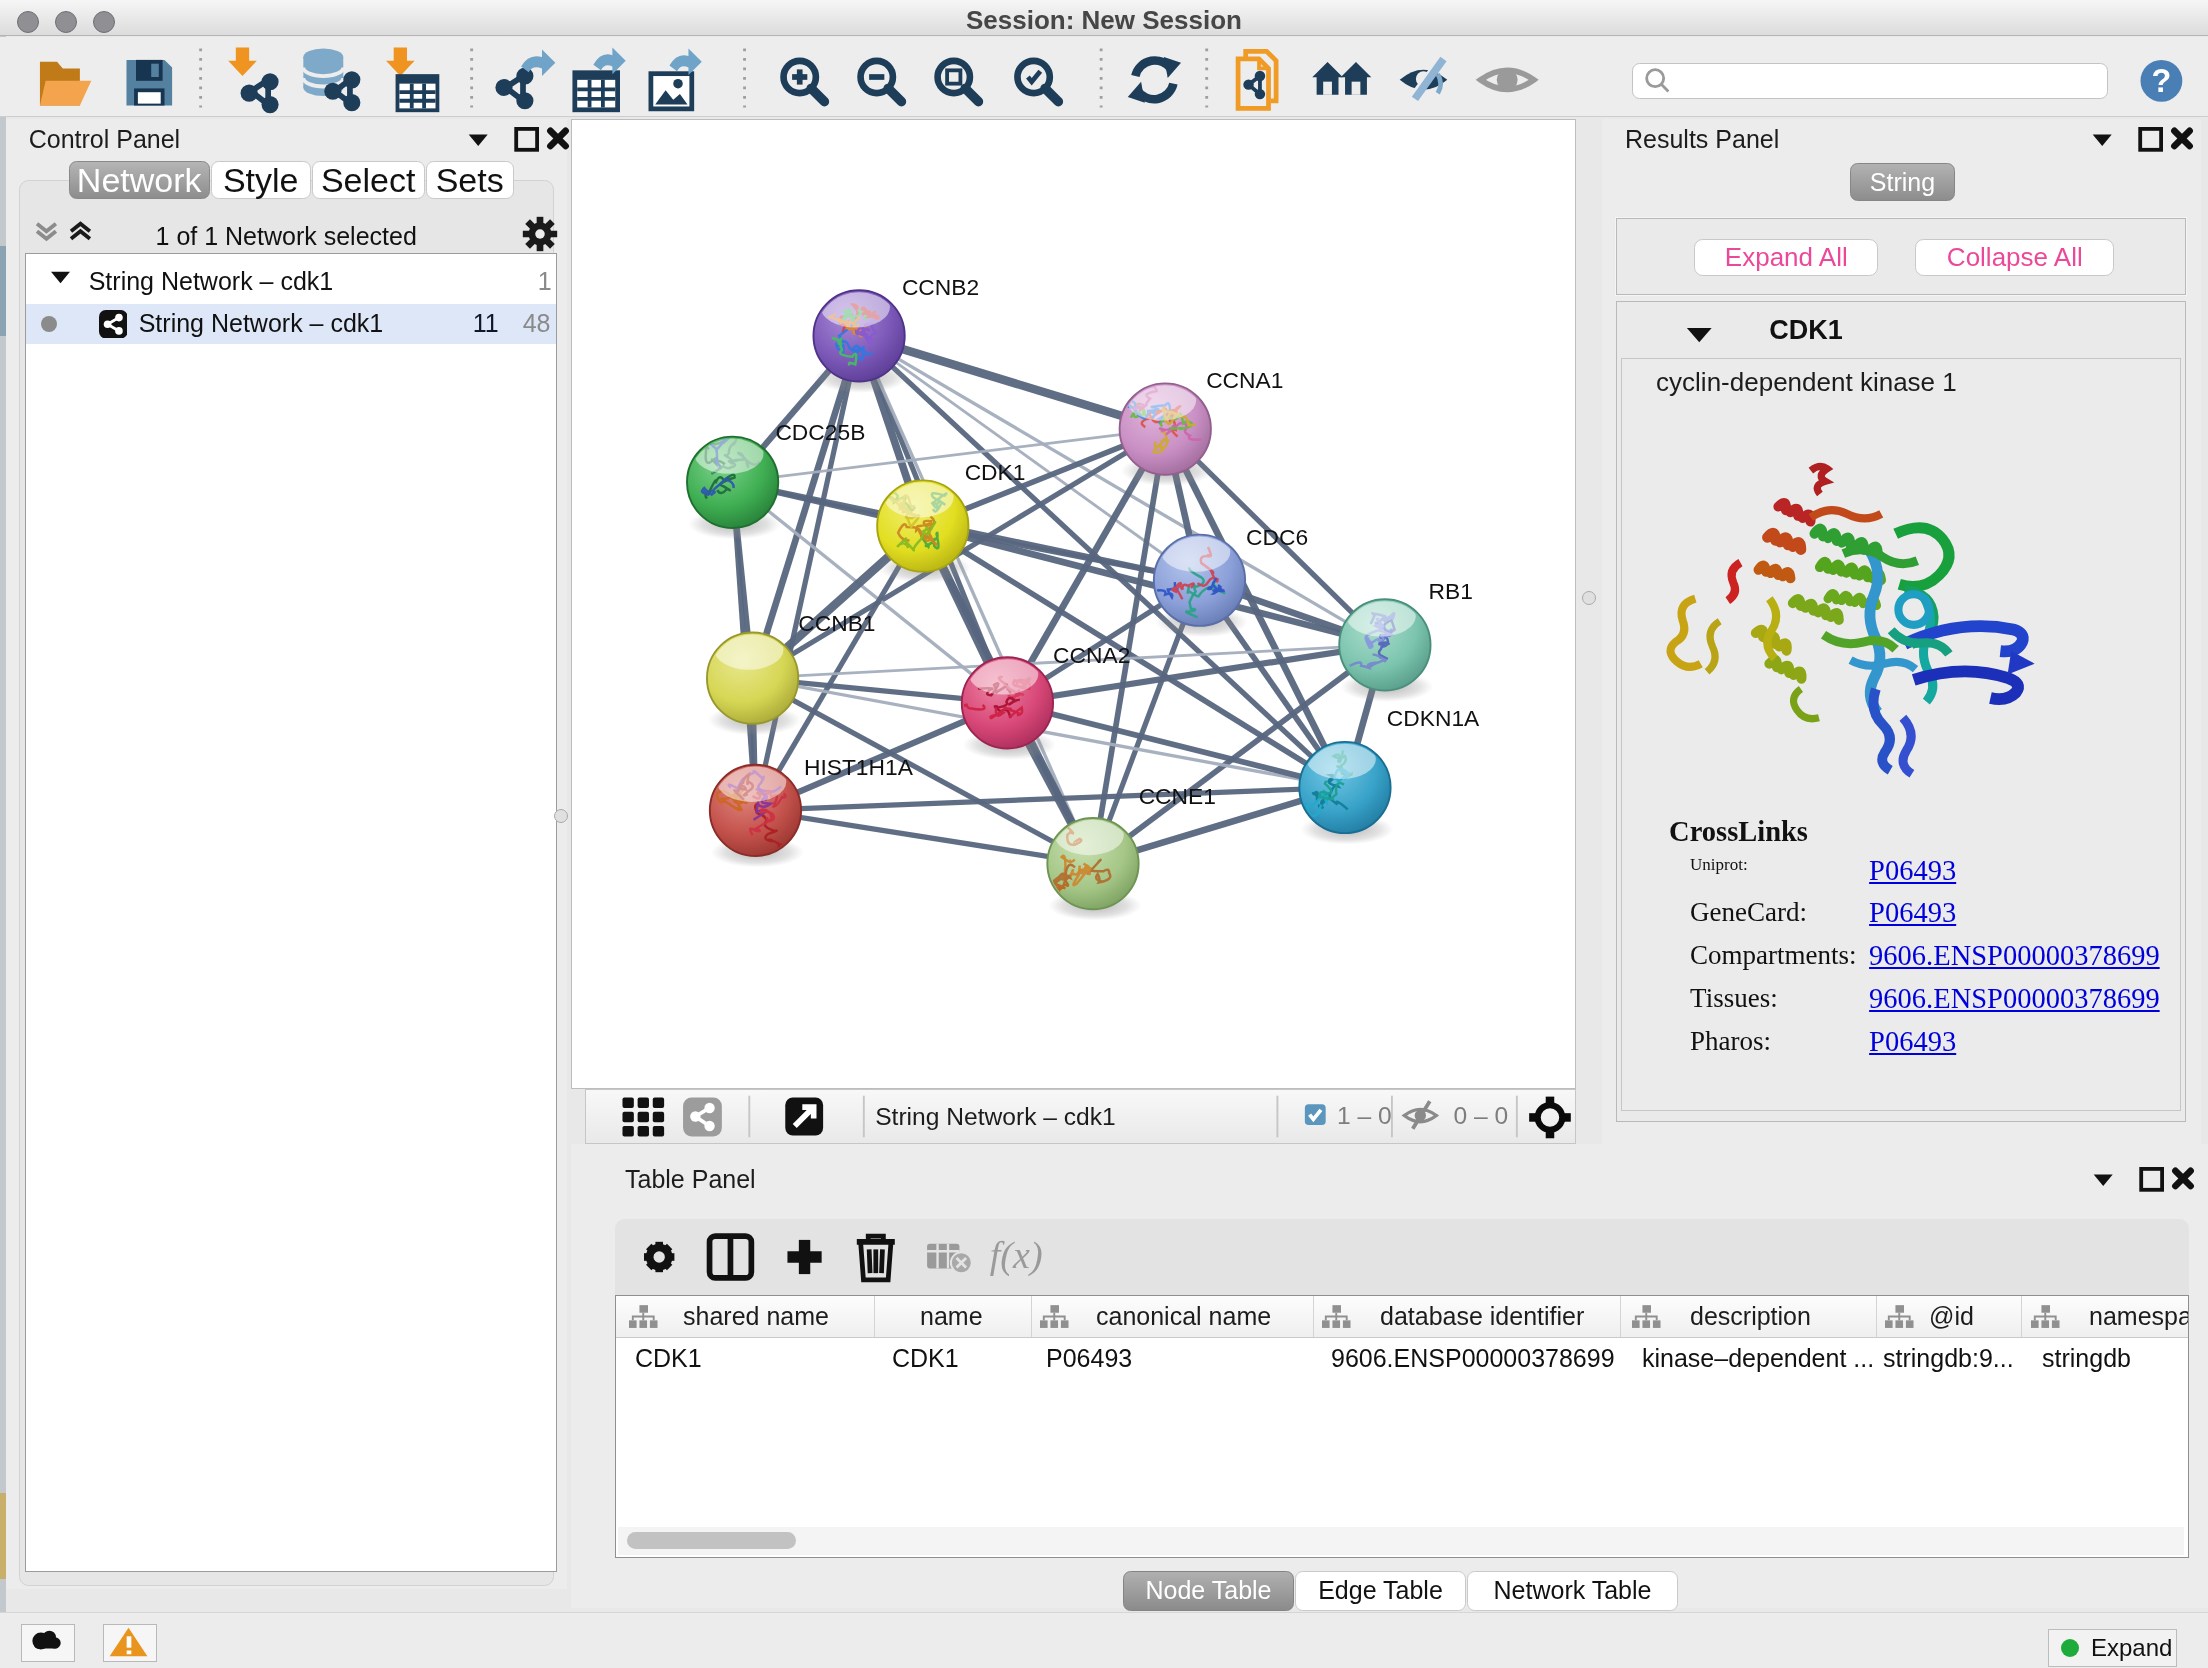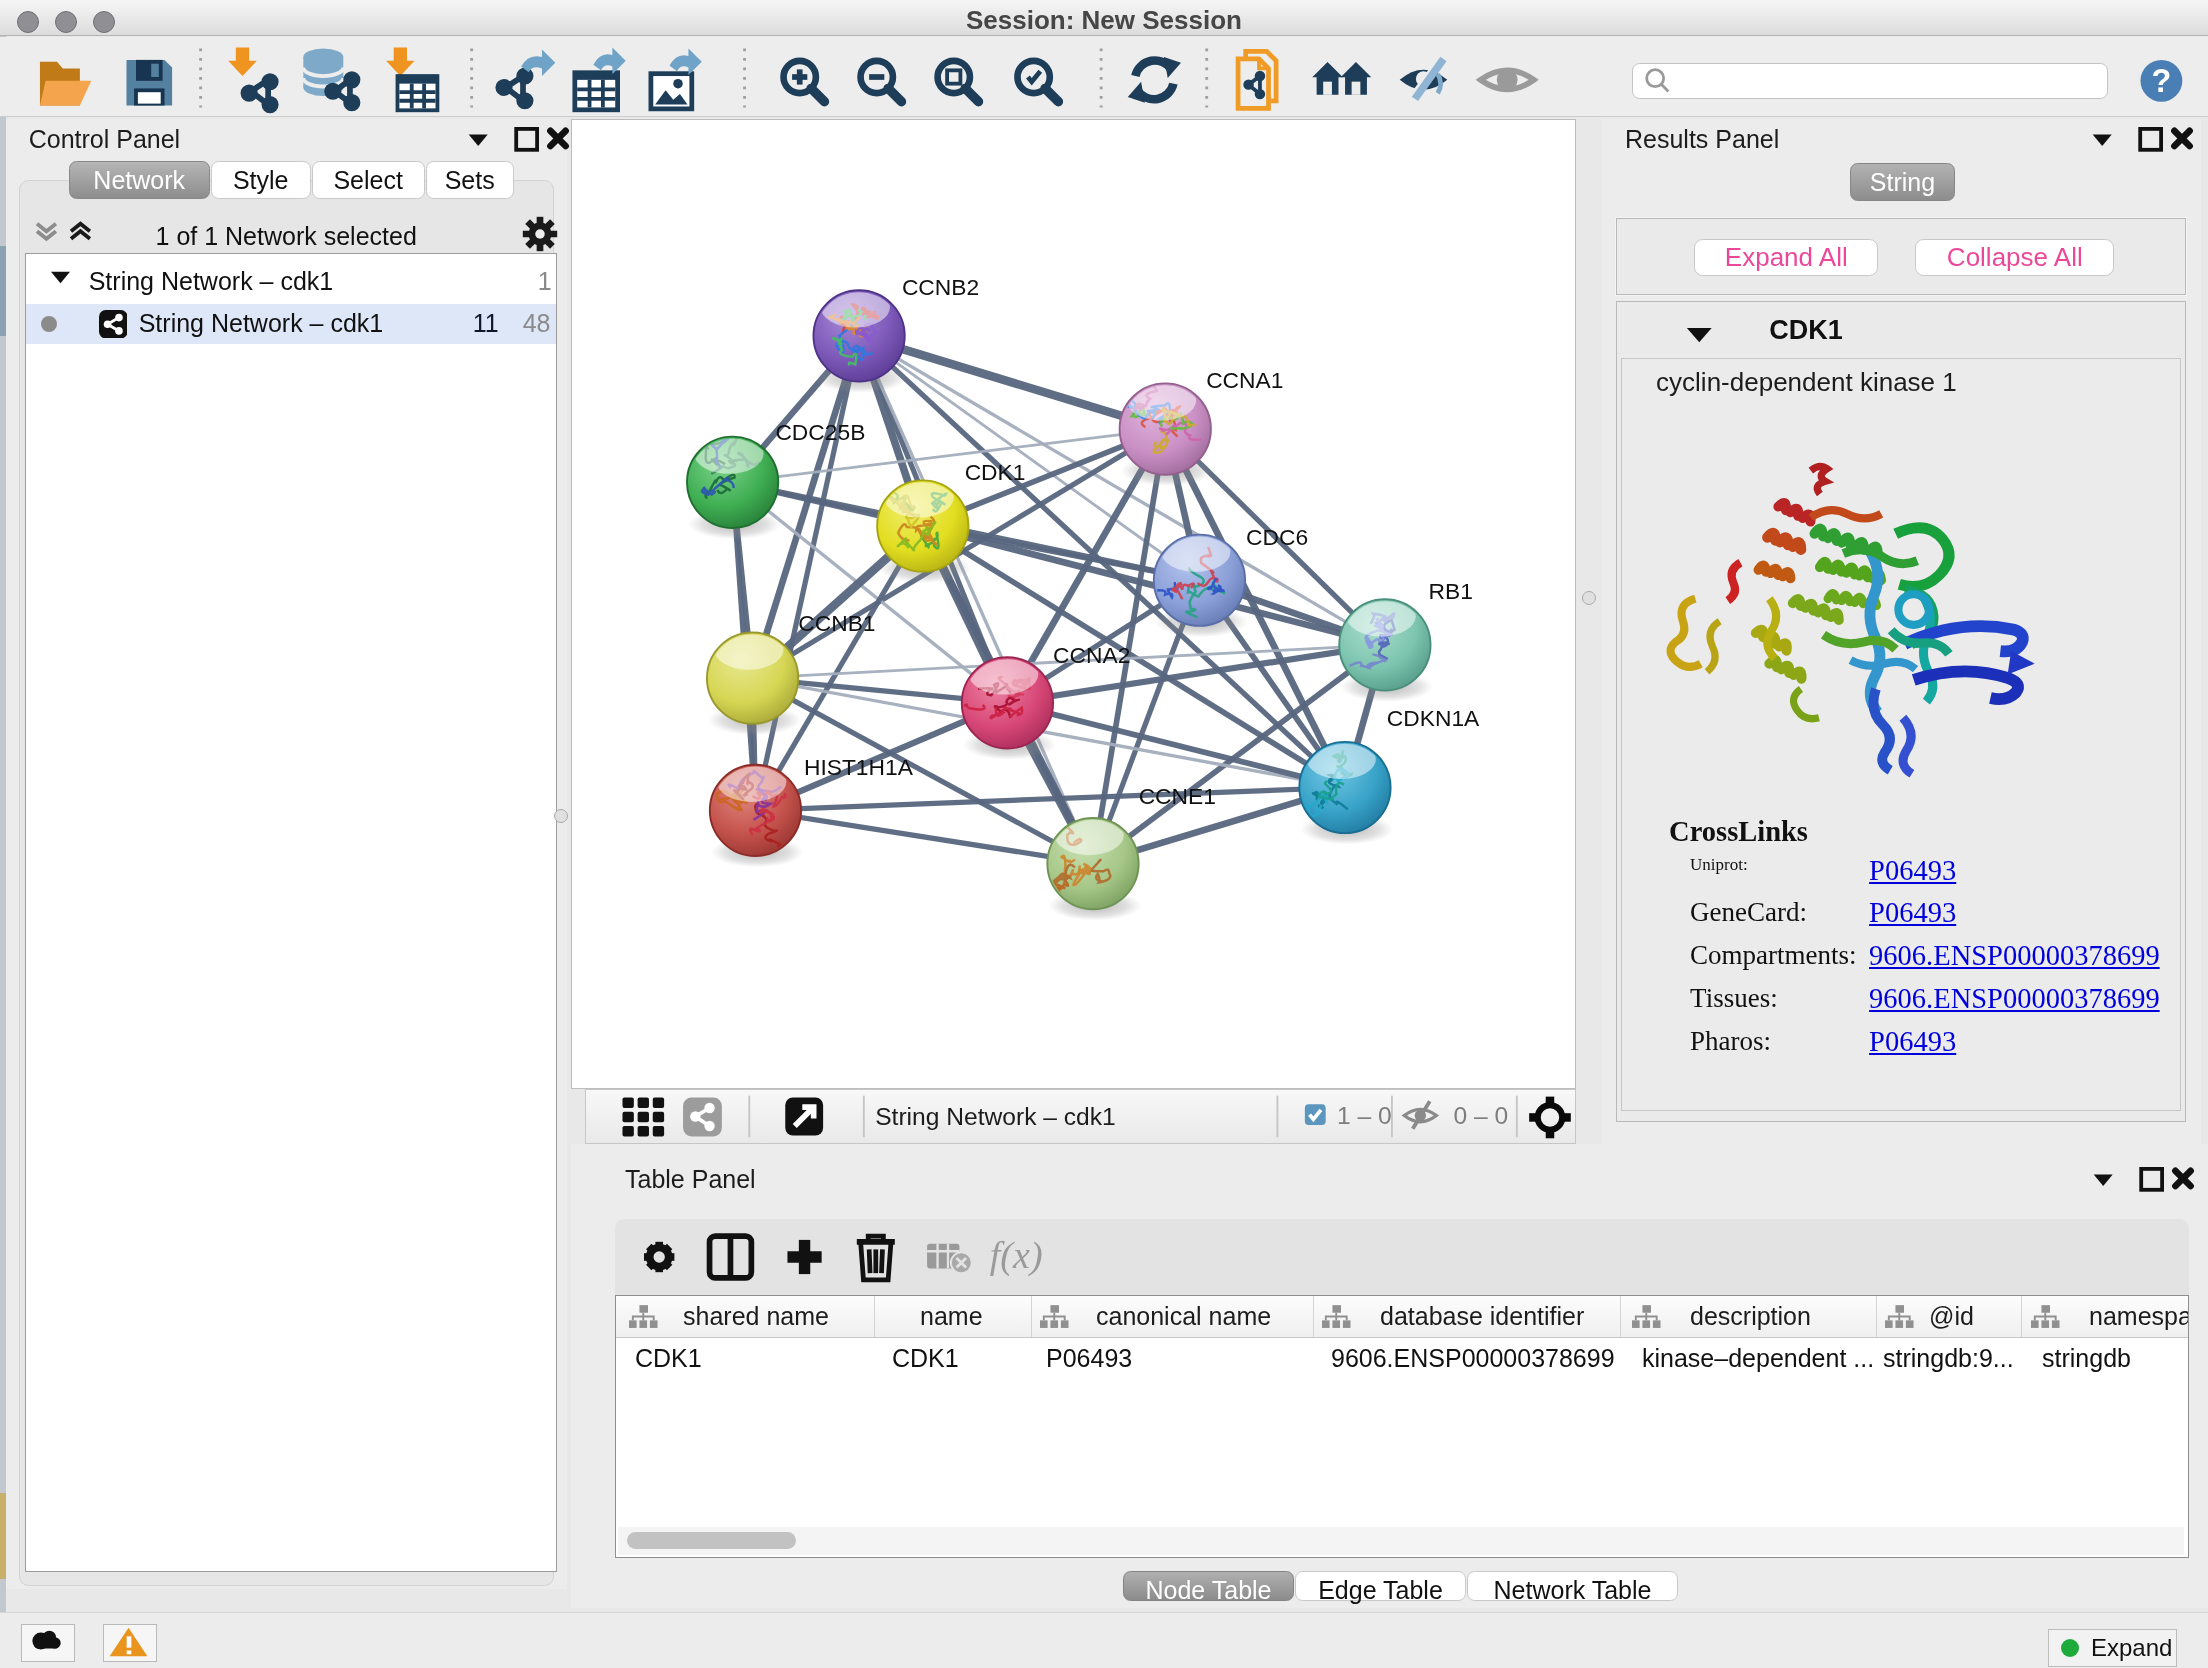--- a/index.html
+++ b/index.html
@@ -22,21 +22,21 @@
 
 .ptitle { font-size:25px; color:#1c1c1c; }
 
 
 #cpanel { position:absolute; left:5.7px; top:119px; width:561px; height:1470px;
   background:#ececec; }
 #cp-inner { position:absolute; left:13.3px; top:61px; width:535px; height:1406px;
   background:#e6e6e6; border:1.9px solid #d2d2d2; border-radius:9.5px; }
 .tabs { position:absolute; top:42px; left:63px; height:38px; }
 .tab { position:absolute; top:0; height:38px; background:#fff; border:1px solid #c9c9c9;
-  border-radius:7.6px; font-size:25px; color:#111; text-align:center; line-height:36px; }
+  border-radius:7.6px; font-size:34px; color:#111; text-align:center; line-height:36px; }
 .tab.sel { background:linear-gradient(#b5b5b5,#8d8d8d); color:#fff; border-color:#888; }
 #cp-list { position:absolute; left:19px; top:134px; width:532px; height:1319px;
   background:#fff; border:1.9px solid #9c9c9c; }
 .cp-row1 { position:absolute; left:0; top:0; width:100%; height:49px; font-size:25px; color:#111; }
 .cp-row2 { position:absolute; left:0; top:50px; width:100%; height:40px; background:#dde7f8;
   font-size:25px; color:#111; }
 
 
 #netpanel { position:absolute; left:571px; top:119px; width:1005px; height:970px;
   background:#fff; border:1px solid #bdbdbd; }
@@ -65,21 +65,21 @@
   background:#fff; border:1.9px solid #8f8f8f; }
 #t-header { position:absolute; left:0; top:0; width:100%; height:42px; overflow:hidden;
   background:linear-gradient(#fdfdfd,#efefef); border-bottom:1.9px solid #c9c9c9;
   font-size:25px; color:#1c1c1c; }
 .hcell { position:absolute; top:0; height:42px; border-right:1.9px solid #d4d4d4; }
 .treeicon { position:absolute; top:8.6px; width:28.5px; height:25px; }
 .trow { position:absolute; left:0; top:44px; width:100%; height:38px; font-size:25px; color:#111; }
 .tcell { position:absolute; top:3.8px; }
 #t-scroll { position:absolute; left:1.9px; bottom:1.9px; width:1566px; height:28.5px; background:#f4f4f4; }
 #t-thumb { position:absolute; left:9.5px; top:5.7px; width:169px; height:17px; background:#c2c2c2; border-radius:8.6px; }
-.btab { position:absolute; top:0; height:30px; background:#fff; border:1px solid #c9c9c9;
+.btab { position:absolute; top:0; height:40px; background:#fff; border:1px solid #c9c9c9;
   border-radius:7.6px; font-size:25px; color:#111; text-align:center; line-height:36px; }
 .btab.sel { background:linear-gradient(#b0b0b0,#8b8b8b); color:#fff; border-color:#848484; }
 
 
 #statusbar { position:absolute; left:0; top:1612px; width:2208px; height:56px;
   background:#ececec; border-top:1.9px solid #d6d6d6; }
 .sbtn { position:absolute; top:11.4px; width:54px; height:38px; background:#f6f6f6;
   border:1.9px solid #b9b9b9; }
 #membtn { position:absolute; left:2048px; top:16px; width:129px; height:38px;
   background:#f2f2f2; border:1.9px solid #bdbdbd; font-size:24px; color:#111; }

